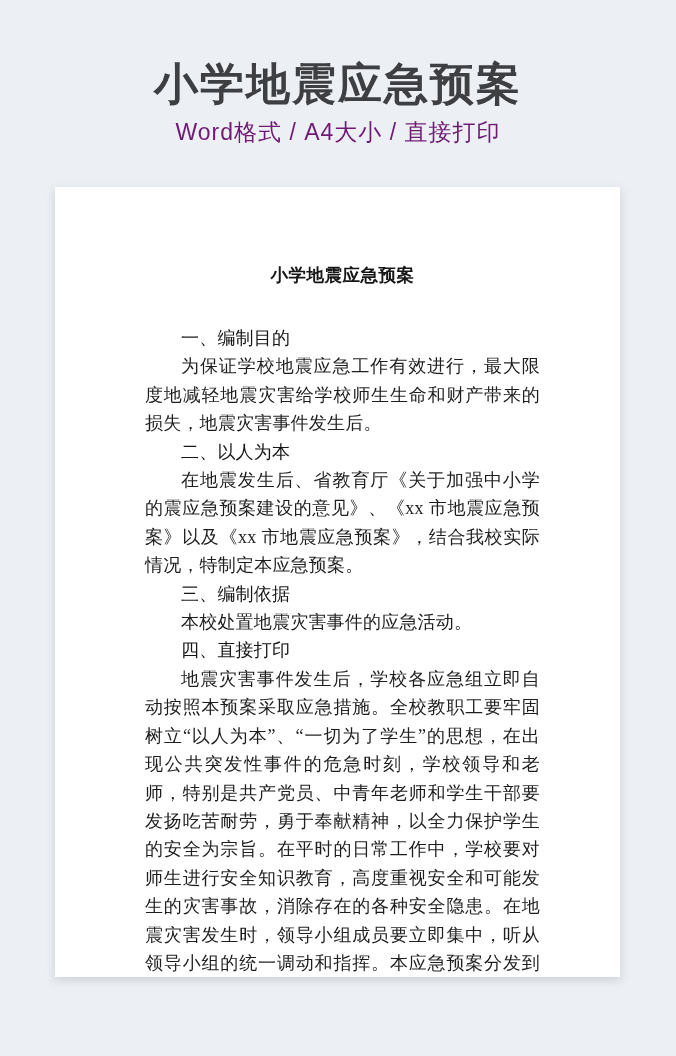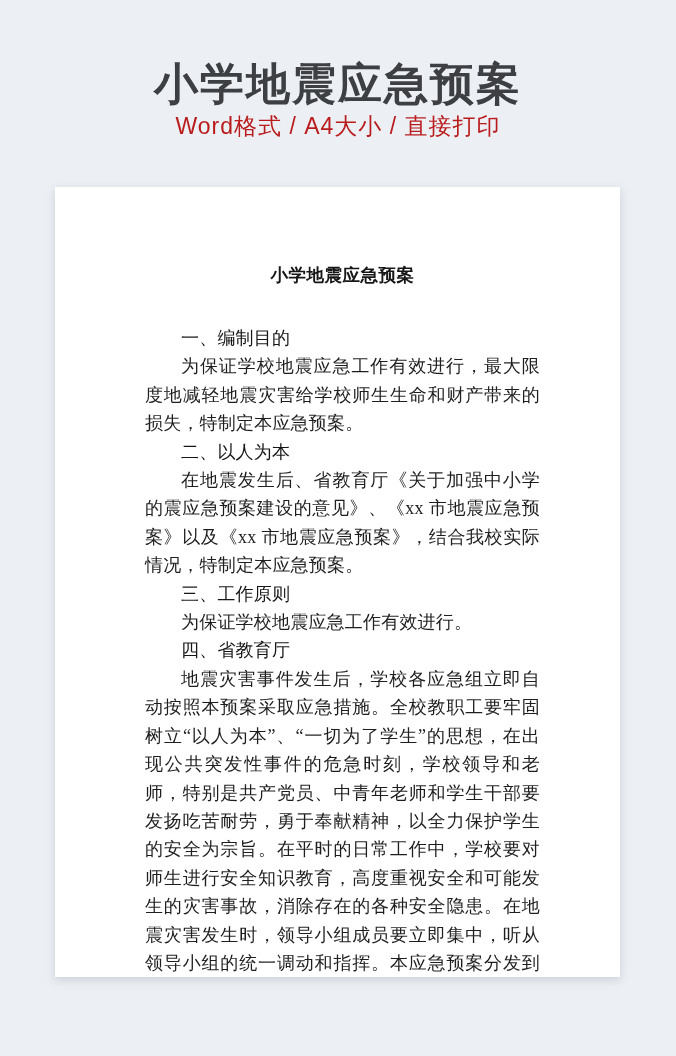--- a/index.html
+++ b/index.html
@@ -16,24 +16,24 @@
   .header { text-align: center; padding-top: 60px; }
   .header-title {
     margin: 0;
     font-size: 44px;
     line-height: 48px;
     font-weight: 800;
     color: #3D3F42;
     letter-spacing: 2px;
   }
   .header-subtitle {
-    margin-top: 4px;
+    margin-top: 10px;
     font-size: 23px;
     line-height: 28px;
-    color: #b91c1c;
+    color: #701a75;
     letter-spacing: 1px;
   }
 
   
   .sheet {
     position: absolute;
     left: 55px; top: 187px;
     width: 565px; height: 790px;
     background: #FFFFFF;
     box-shadow: 0 3px 9px rgba(90, 100, 120, 0.22);
@@ -78,34 +78,34 @@
     <div class="header-subtitle">Word格式 / A4大小 / 直接打印</div>
   </div>
 
   <div class="sheet">
     <h2 class="doc-title">小学地震应急预案</h2>
 
     <div class="doc-body">
 
       <div class="sec">
         <p class="sec-heading">一、编制目的</p>
-        <p class="sec-para">为保证学校地震应急工作有效进行，最大限度地减轻地震灾害给学校师生生命和财产带来的损失，特制定本应急预案。</p>
+        <p class="sec-para">为保证学校地震应急工作有效进行，最大限度地减轻地震灾害给学校师生生命和财产带来的损失，地震灾害事件发生后。</p>
       </div>
 
       <div class="sec">
         <p class="sec-heading">二、以人为本</p>
         <p class="sec-para">在地震发生后、省教育厅《关于加强中小学的震应急预案建设的意见》、《xx 市地震应急预案》以及《xx 市地震应急预案》，结合我校实际情况，特制定本应急预案。</p>
       </div>
 
       <div class="sec">
-        <p class="sec-heading">三、工作原则</p>
-        <p class="sec-para">为保证学校地震应急工作有效进行。</p>
+        <p class="sec-heading">三、编制依据</p>
+        <p class="sec-para">本校处置地震灾害事件的应急活动。</p>
       </div>
 
       <div class="sec">
-        <p class="sec-heading">四、省教育厅</p>
+        <p class="sec-heading">四、直接打印</p>
         <p class="sec-para">地震灾害事件发生后，学校各应急组立即自动按照本预案采取应急措施。全校教职工要牢固树立“以人为本”、“一切为了学生”的思想，在出现公共突发性事件的危急时刻，学校领导和老师，特别是共产党员、中青年老师和学生干部要发扬吃苦耐劳，勇于奉献精神，以全力保护学生的安全为宗旨。在平时的日常工作中，学校要对师生进行安全知识教育，高度重视安全和可能发生的灾害事故，消除存在的各种安全隐患。在地震灾害发生时，领导小组成员要立即集中，听从领导小组的统一调动和指挥。本应急预案分发到每一个成员，定期组织温习。预案的实施实行责任追究制度，在地震发生后，由于相互推诿、工作不到位，而造</p>
       </div>
 
     </div>
   </div>
 
 </div>
 
 </body></html>

